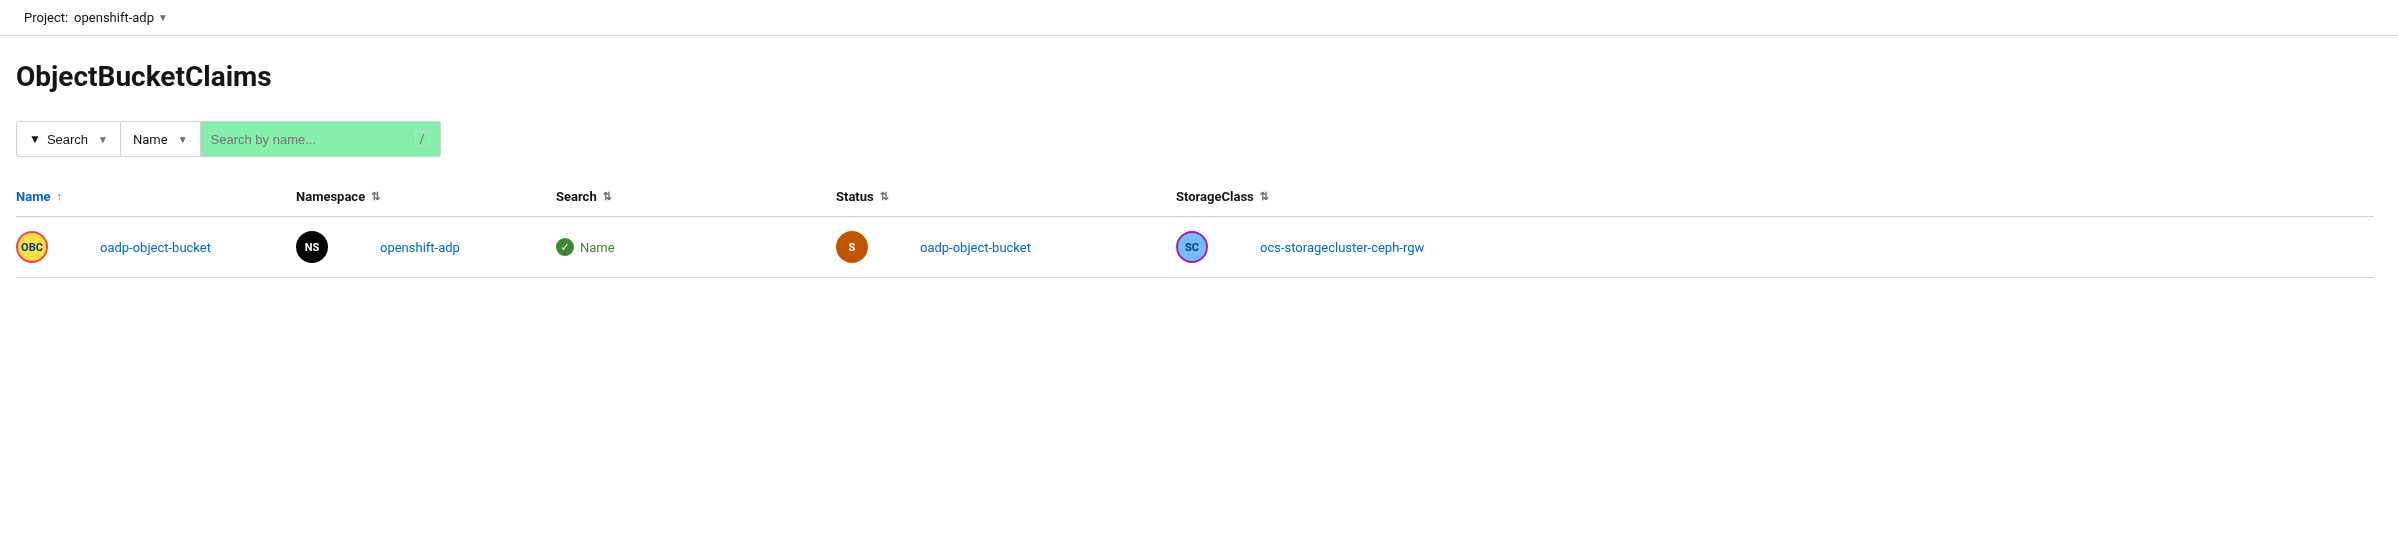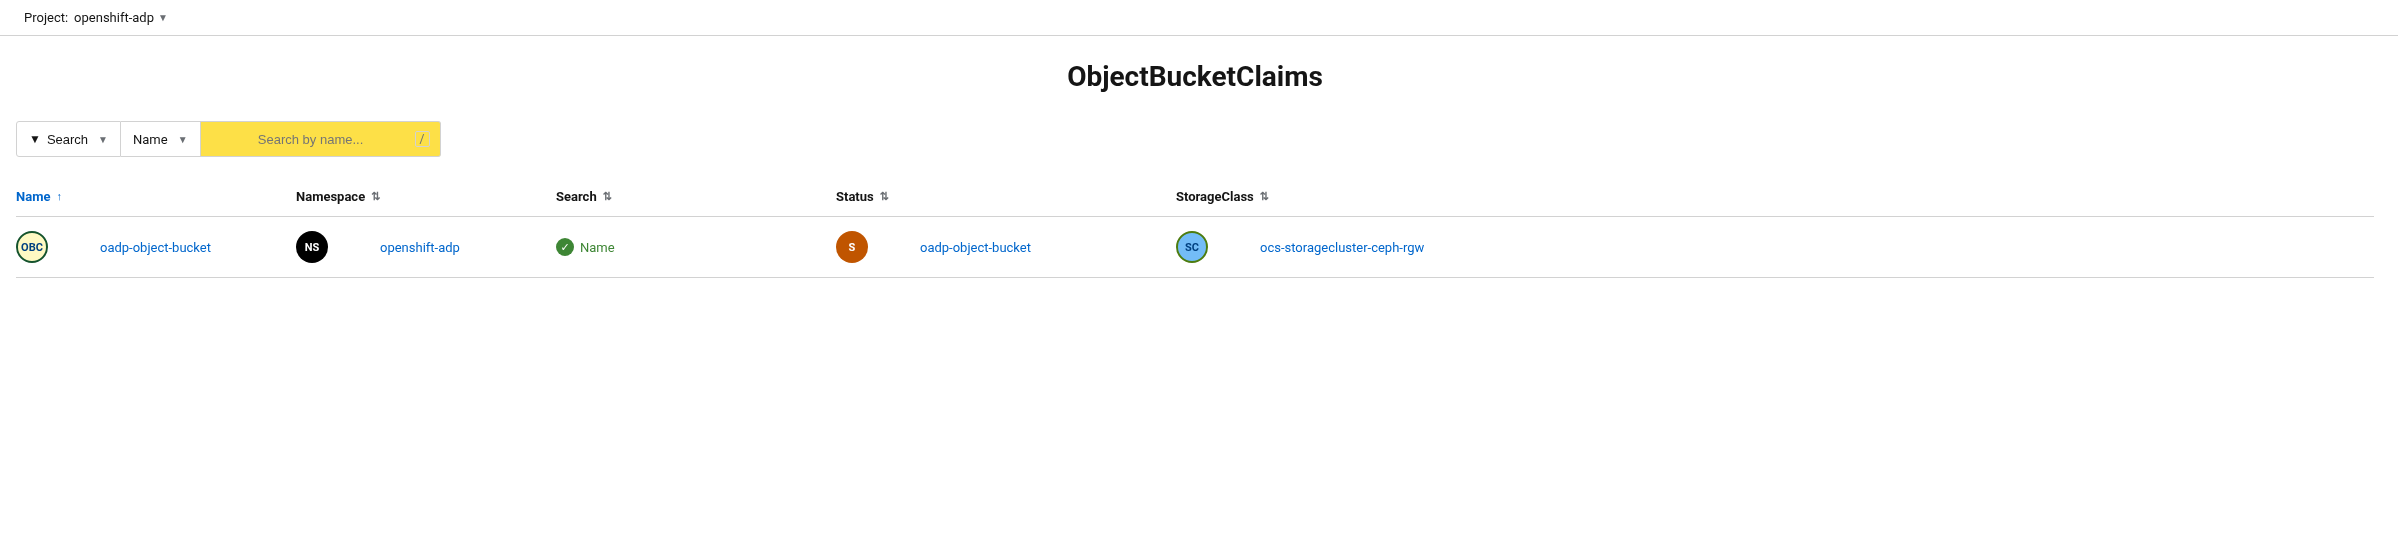--- a/index.html
+++ b/index.html
@@ -1,15 +1,15 @@
 <!DOCTYPE html>
 <html><head>
   <meta charset="utf-8">
   <style>
-    * { box-sizing: border-box; margin: 0; padding: 0; text-align: center; }
+    * { box-sizing: border-box; margin: 0; padding: 0; }
     body {
       font-family: -apple-system, BlinkMacSystemFont, "Segoe UI", Roboto, Helvetica, Arial, sans-serif;
       font-size: 14px;
       color: #151515;
       background: #fff;
     }
     .top-bar {
       display: flex;
       align-items: center;
       padding: 10px 24px;
@@ -77,21 +77,21 @@
       margin-right: 0;
     }
     .search-input-wrapper {
       display: flex;
       align-items: center;
       border: 1px solid #d2d2d2;
       border-left: none;
       height: 36px;
       padding: 0 10px;
       border-radius: 0 3px 3px 0;
-      background: #fde047;
+      background: #86efac;
     }
     .search-input-wrapper input {
       border: none;
       outline: none;
       font-size: 13px;
       color: #6a6e73;
       width: 200px;
       background: transparent;
     }
     .search-slash {
@@ -148,24 +148,24 @@
       align-items: center;
       justify-content: center;
       width: 32px;
       height: 32px;
       border-radius: 50%;
       font-size: 11px;
       font-weight: 700;
       color: #fff;
       flex-shrink: 0;
     }
-    .badge-obc { background: #fef9c3; color: #004080; border: 2px solid #14532d; }
+    .badge-obc { background: #fde047; color: #004080; border: 2px solid #ef4444; }
     .badge-ns  { background: #000000; }
     .badge-s   { background: #c05500; }
-    .badge-sc  { background: #73bcf7; color: #004080; border: 2px solid #4d7c0f; }
+    .badge-sc  { background: #73bcf7; color: #004080; border: 2px solid #a21caf; }
     .link {
       color: #0066cc;
       text-decoration: none;
       cursor: pointer;
       margin-left: 44px;
     }
     .status-bound {
       display: flex;
       align-items: center;
       gap: 6px;

